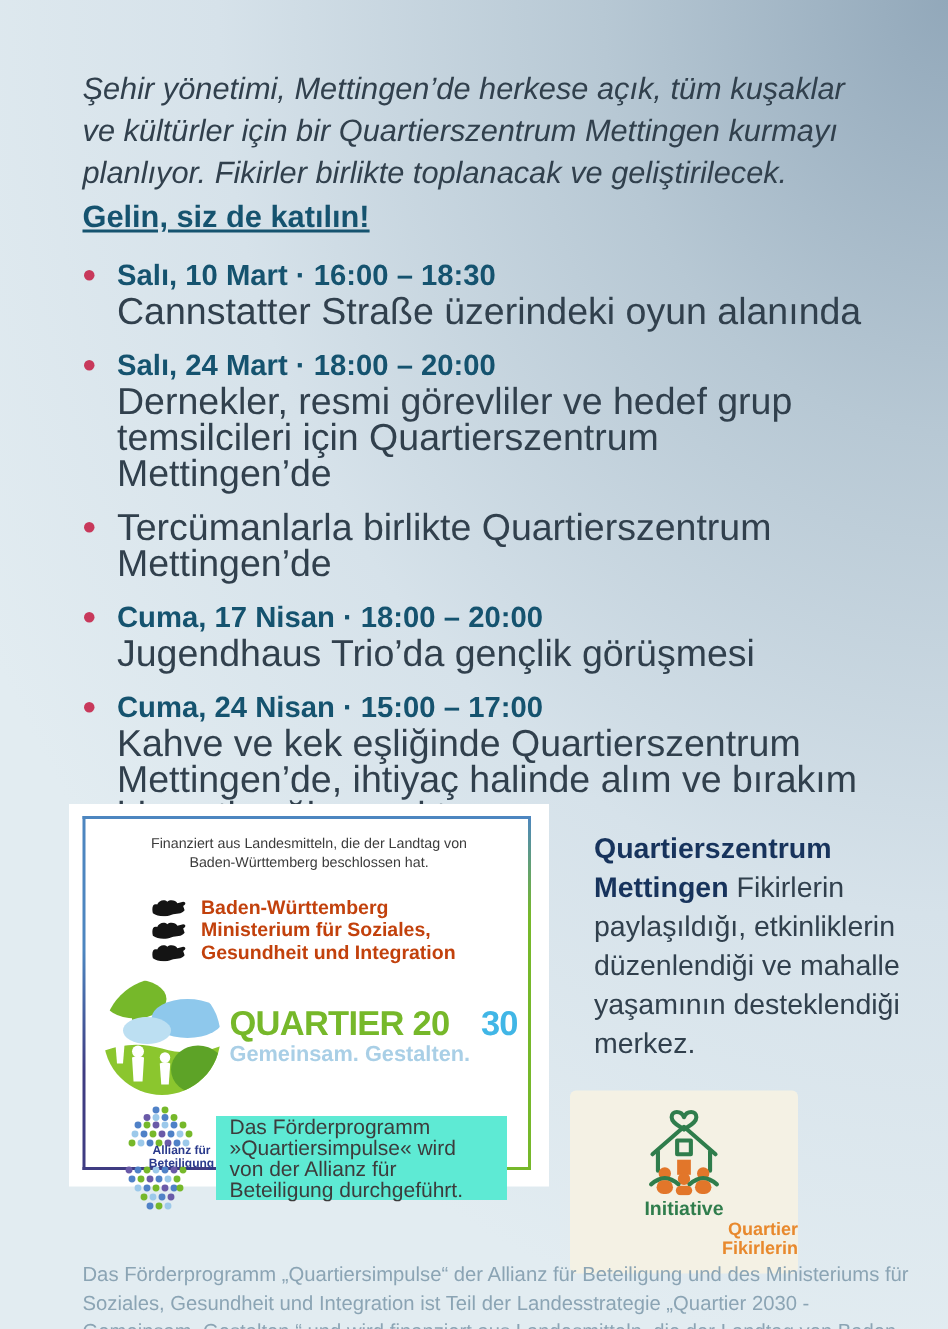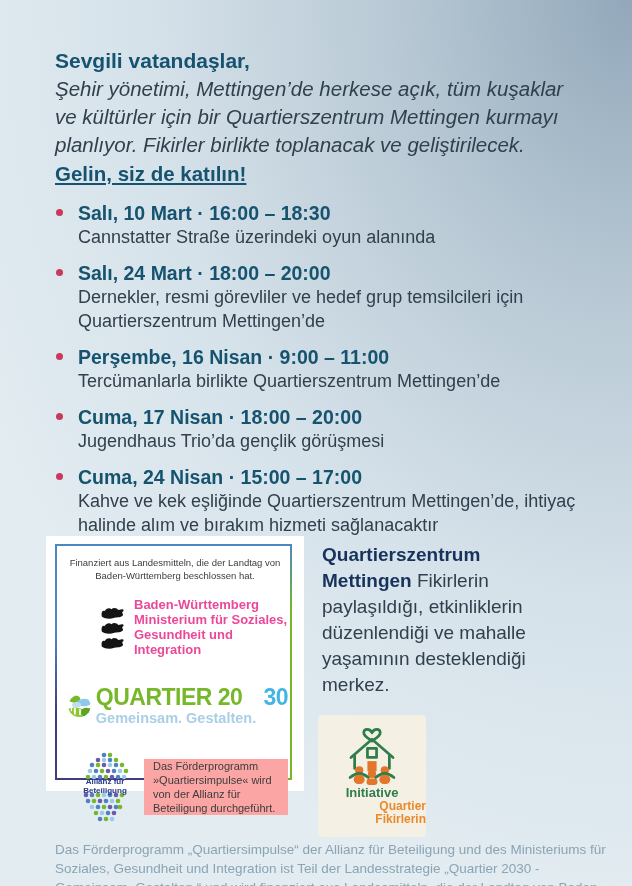--- a/index.html
+++ b/index.html
@@ -12,76 +12,74 @@
     -webkit-font-smoothing:antialiased;
   }
   .content{position:absolute;left:55px;top:46px;width:532px;}
   .greeting{margin:0;font-size:21px;line-height:29px;font-weight:bold;color:#15536f;}
   .intro{margin:0;font-size:20.5px;line-height:28px;color:#31404d;font-style:italic;}
   .cta{margin:0;font-size:20.5px;line-height:29px;font-weight:bold;color:#15536f;text-decoration:underline;}
   ul.events{list-style:none;margin:13px 0 0 0;padding:0;}
   ul.events li{position:relative;padding-left:23px;margin-bottom:12px;}
   .bullet-dot{position:absolute;left:1px;top:8px;width:7px;height:7px;border-radius:50%;background:#c8395b;}
   .ev-title{display:block;font-weight:bold;font-size:19.5px;line-height:24px;color:#15536f;}
-  .ev-desc{display:block;font-size:18px;line-height:24px;color:#31404d;}
+  .ev-desc{display:block;font-size:25px;line-height:24px;color:#31404d;}
 
   .bottom{position:absolute;left:46px;top:536px;display:flex;gap:14px;}
-  .card{position:relative;flex:0 0 auto;width:258px;height:255px;background:#ffffff;}
+  .card{position:relative;flex:0 0 auto;width:320px;height:255px;background:#ffffff;}
   .frame-top{position:absolute;left:9px;right:12px;top:8px;height:2px;background:#4d86c0;}
   .frame-left{position:absolute;left:9px;top:8px;bottom:11px;width:2px;background:linear-gradient(#4d86c0 38%,#3f3c82 72%);}
   .frame-bottom{position:absolute;left:9px;right:12px;bottom:11px;height:2px;background:linear-gradient(90deg,#3f3c82 48%,#76b82a 62%);}
   .frame-right{position:absolute;right:12px;top:8px;bottom:11px;width:2px;background:linear-gradient(#4d86c0 0%,#76b82a 28%);}
   .card-inner{position:relative;padding:20px 16px 0 16px;}
   .fin-note{width:218px;margin:0 auto;text-align:center;font-size:9.5px;line-height:13px;color:#3c3c3c;}
   .ministry{display:flex;align-items:center;gap:9px;margin:15px 0 0 38px;}
   .shields{display:flex;flex-direction:column;gap:2px;}
-  .ministry-text span{display:block;font-weight:bold;font-size:13px;line-height:15px;color:#ec4899;}
+  .ministry-text span{display:block;font-weight:bold;font-size:13px;line-height:15px;color:#c2410c;}
   .q2030{display:flex;align-items:center;gap:5px;margin:9px 0 0 6px;}
   .q-title{font-size:23px;font-weight:bold;color:#76b82a;letter-spacing:-0.5px;line-height:24px;white-space:nowrap;}
   .q-title .accent{color:#41b6e6;padding-left:21px;}
   .q-sub{font-size:14.5px;font-weight:bold;color:#a9cfe6;line-height:18px;}
   .allianz{display:flex;align-items:center;gap:10px;margin:4px 0 0 14px;}
   .allianz-map{position:relative;width:58px;height:74px;flex:0 0 auto;}
-  .allianz-label{position:absolute;left:0;top:27px;width:100%;text-align:center;font-size:8px;line-height:9px;font-weight:bold;color:#2a3a8c;}
-  .allianz-note{background:#fca5a5;padding:0 9px;font-size:11px;line-height:14px;color:#3c3c3c;width:176px;}
+  .allianz-label{position:absolute;left:16px;top:27px;width:100%;text-align:center;font-size:8px;line-height:9px;font-weight:bold;color:#2a3a8c;}
+  .allianz-note{background:#5eead4;padding:0 9px;font-size:14px;line-height:14px;color:#3c3c3c;width:176px;}
 
   .rightcol{width:240px;padding-top:2px;}
-  .info{margin:4px;font-size:19px;line-height:26px;color:#31404d;}
+  .info{margin:16px;font-size:19px;line-height:26px;color:#31404d;}
   .info strong{color:#17335c;}
-  .initiative{margin-top:17px;width:108px;height:122px;background:#f4f1e4;border-radius:4px;text-align:center;padding-top:4px;box-sizing:border-box;}
+  .initiative{margin-top:17px;width:152px;height:122px;background:#f4f1e4;border-radius:4px;text-align:center;padding-top:4px;box-sizing:border-box;}
   .init-name{margin-top:-3px;}
   .init-line1{font-size:13px;line-height:14px;font-weight:bold;color:#2f7d4c;}
   .init-line2,.init-line3{font-size:12px;line-height:13px;font-weight:bold;color:#e8892d;text-align:right;}
 
   .footer{position:absolute;left:55px;top:826px;width:558px;font-size:13.5px;line-height:19px;color:#8ba4b4;}
 </style>
 </head>
 <body>
 
 <div class="page">
 
   <div class="content">
-    <p class="greeting">Sevgili vatandaşlar,</p>
     <p class="intro">Şehir yönetimi, Mettingen’de herkese açık, tüm kuşaklar ve kültürler için bir Quartierszentrum Mettingen kurmayı planlıyor. Fikirler birlikte toplanacak ve geliştirilecek.</p>
     <p class="cta">Gelin, siz de katılın!</p>
 
     <ul class="events">
       <li>
         <span class="bullet-dot"></span>
         <span class="ev-title">Salı, 10 Mart · 16:00 – 18:30</span>
         <span class="ev-desc">Cannstatter Straße üzerindeki oyun alanında</span>
       </li>
       <li>
         <span class="bullet-dot"></span>
         <span class="ev-title">Salı, 24 Mart · 18:00 – 20:00</span>
         <span class="ev-desc">Dernekler, resmi görevliler ve hedef grup temsilcileri için Quartierszentrum Mettingen’de</span>
       </li>
       <li>
         <span class="bullet-dot"></span>
-        <span class="ev-title">Perşembe, 16 Nisan · 9:00 – 11:00</span>
         <span class="ev-desc">Tercümanlarla birlikte Quartierszentrum Mettingen’de</span>
       </li>
       <li>
         <span class="bullet-dot"></span>
         <span class="ev-title">Cuma, 17 Nisan · 18:00 – 20:00</span>
         <span class="ev-desc">Jugendhaus Trio’da gençlik görüşmesi</span>
       </li>
       <li>
         <span class="bullet-dot"></span>
         <span class="ev-title">Cuma, 24 Nisan · 15:00 – 17:00</span>

